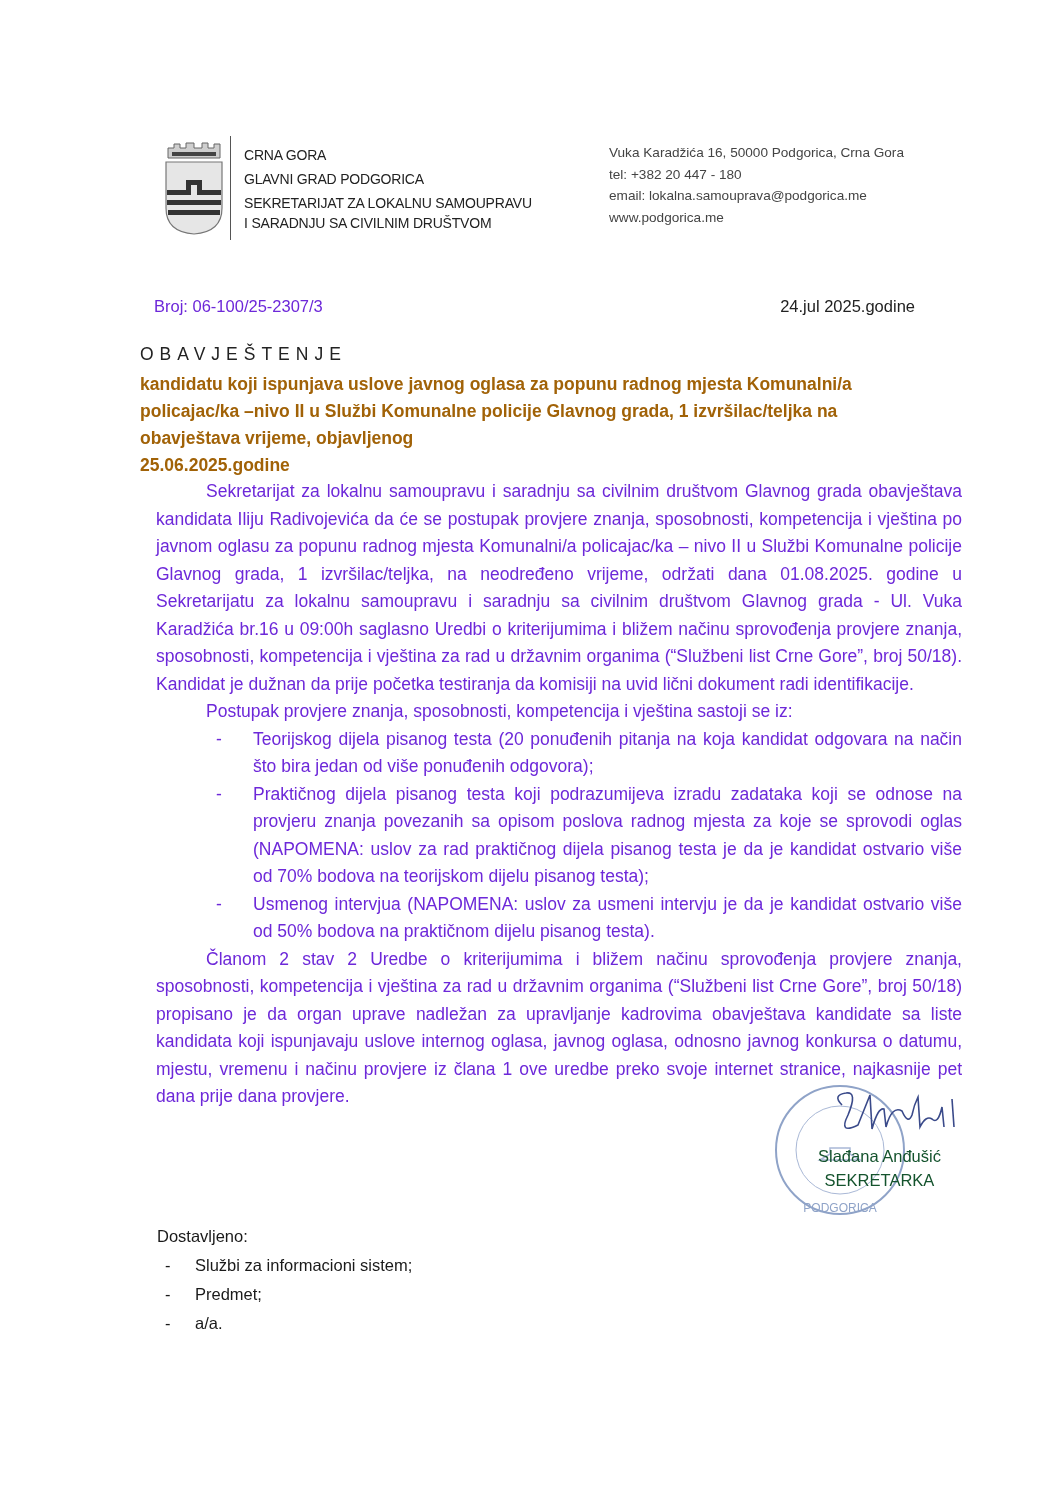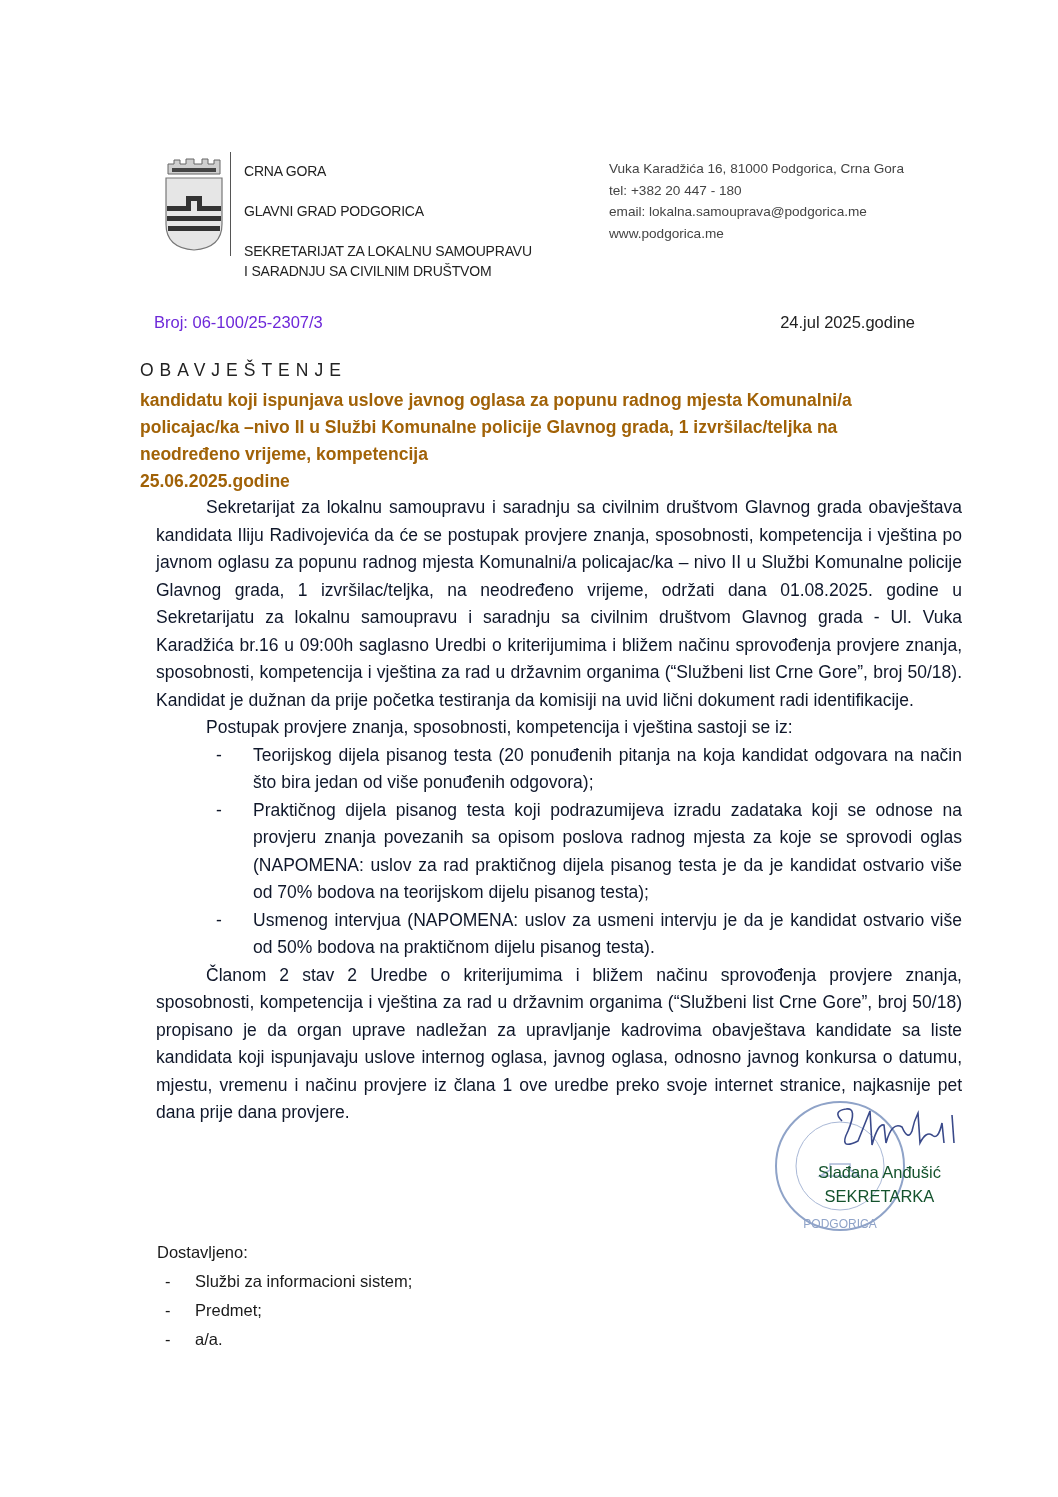--- a/index.html
+++ b/index.html
@@ -1,37 +1,37 @@
 <!DOCTYPE html>
 <html><head>
   <meta charset="utf-8">
   <style>
     html, body { margin: 0; padding: 0; background: #ffffff; }
     body { width: 1058px; height: 1497px; position: relative; overflow: hidden; color: #1a1a1a; font-family: "Liberation Sans", sans-serif; }
-    .page { position: absolute; left: 0; top: 16px; width: 1058px; height: 1242px; text-decoration: underline; }
+    .page { position: absolute; left: 0; top: 0; width: 1058px; height: 1242px; text-decoration: underline; }
 
     
     .crest { position: absolute; left: 164px; top: 140px; width: 60px; height: 96px; }
     .vline { position: absolute; left: 230px; top: 136px; width: 1px; height: 104px; background: #555; }
     .org { position: absolute; left: 244px; top: 145px; font-size: 14px; line-height: 20px; color: #222; letter-spacing: -0.2px; }
     .org div { white-space: nowrap; }
-    .org .gap { margin-top: 20px; }
+    .org .gap { margin-top: 4px; }
     .contact { position: absolute; left: 609px; top: 142px; font-size: 13.6px; line-height: 21.5px; color: #444; white-space: nowrap; }
 
     
     .ref { position: absolute; left: 154px; top: 297px; font-size: 16.5px; color: #6d28d9; }
     .date { position: absolute; right: 143px; top: 297px; font-size: 16.5px; color: #222; }
 
     
     .title-block { position: absolute; left: 140px; width: 800px; top: 344px; text-align: left; }
     .title-main { font-size: 17.5px; letter-spacing: 6px; color: #222; margin-bottom: 6px; }
     .title-sub { font-size: 17.5px; font-weight: bold; line-height: 27px; color: #a16207; }
 
     
-    .body { position: absolute; left: 156px; width: 806px; top: 478px; font-size: 17.5px; line-height: 27.5px; text-align: justify; color: #0f172a; }
+    .body { position: absolute; left: 156px; width: 806px; top: 478px; font-size: 17.5px; line-height: 27.5px; text-align: justify; color: #6d28d9; }
     .body p { margin: 0; text-indent: 50px; }
     .bullets { list-style: none; margin: 0; padding: 0; }
     .bullets li { position: relative; padding-left: 97px; }
     .bullets li .dash { position: absolute; left: 60px; top: 0; }
     .bullets li .txt { display: block; text-align: justify; }
 
     
     .stamp { position: absolute; left: 770px; top: 1080px; width: 140px; height: 140px; }
     .sig { position: absolute; left: 822px; top: 1085px; width: 150px; height: 60px; }
     .signer { position: absolute; left: 818px; top: 1144px; font-size: 16.5px; line-height: 24px; text-align: center; color: #14532d; }
@@ -60,35 +60,35 @@
   <div class="vline"></div>
 
   <div class="org">
     <div>CRNA GORA</div>
     <div class="gap">GLAVNI GRAD PODGORICA</div>
     <div class="gap">SEKRETARIJAT ZA LOKALNU SAMOUPRAVU</div>
     <div>I SARADNJU SA CIVILNIM DRUŠTVOM</div>
   </div>
 
   <div class="contact">
-    <div>Vuka Karadžića 16, 81000 Podgorica, Crna Gora</div>
+    <div>Vuka Karadžića 16, 50000 Podgorica, Crna Gora</div>
     <div>tel: +382 20 447 - 180</div>
     <div>email: lokalna.samouprava@podgorica.me</div>
     <div>www.podgorica.me</div>
   </div>
 
   <div class="ref">Broj: 06-100/25-2307/3</div>
   <div class="date">24.jul 2025.godine</div>
 
   <div class="title-block">
     <div class="title-main">OBAVJEŠTENJE</div>
     <div class="title-sub">
       <div>kandidatu koji ispunjava uslove javnog oglasa za popunu radnog mjesta Komunalni/a</div>
       <div>policajac/ka –nivo II u Službi Komunalne policije Glavnog grada, 1 izvršilac/teljka na</div>
-      <div>neodređeno vrijeme, kompetencija</div>
+      <div>obavještava vrijeme, objavljenog</div>
       <div>25.06.2025.godine</div>
     </div>
   </div>
 
   <div class="body">
     <p>Sekretarijat za lokalnu samoupravu i saradnju sa civilnim društvom Glavnog grada obavještava kandidata Iliju Radivojevića da će se postupak provjere znanja, sposobnosti, kompetencija i vještina po javnom oglasu za popunu radnog mjesta Komunalni/a policajac/ka – nivo II u Službi Komunalne policije Glavnog grada, 1 izvršilac/teljka, na neodređeno vrijeme, održati dana 01.08.2025. godine u Sekretarijatu za lokalnu samoupravu i saradnju sa civilnim društvom Glavnog grada - Ul. Vuka Karadžića br.16 u 09:00h saglasno Uredbi o kriterijumima i bližem načinu sprovođenja provjere znanja, sposobnosti, kompetencija i vještina za rad u državnim organima (“Službeni list Crne Gore”, broj 50/18). Kandidat je dužnan da prije početka testiranja da komisiji na uvid lični dokument radi identifikacije.</p>
     <p>Postupak provjere znanja, sposobnosti, kompetencija i vještina sastoji se iz:</p>
     <ul class="bullets">
       <li>
         <span class="dash">-</span>

